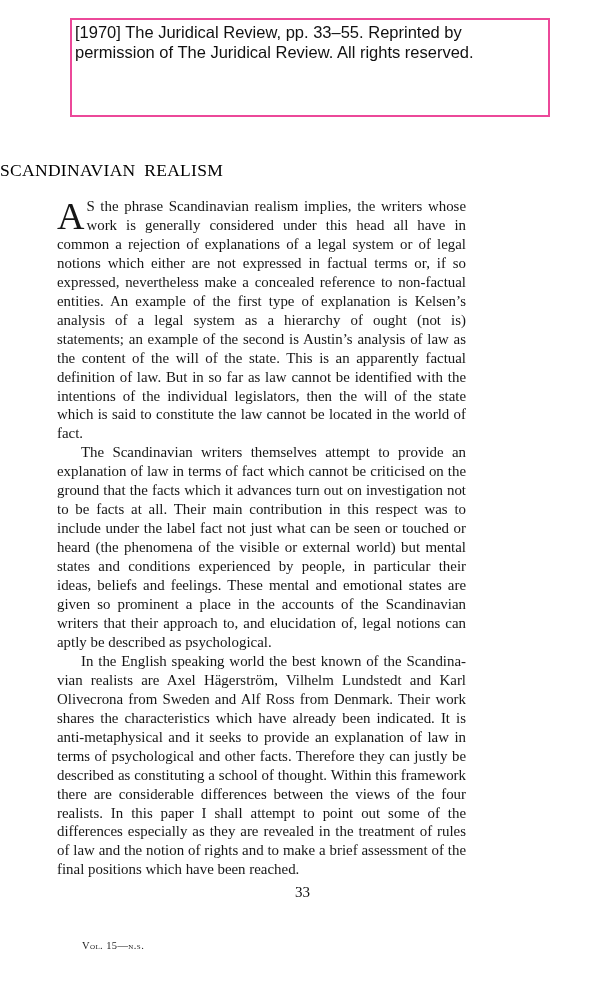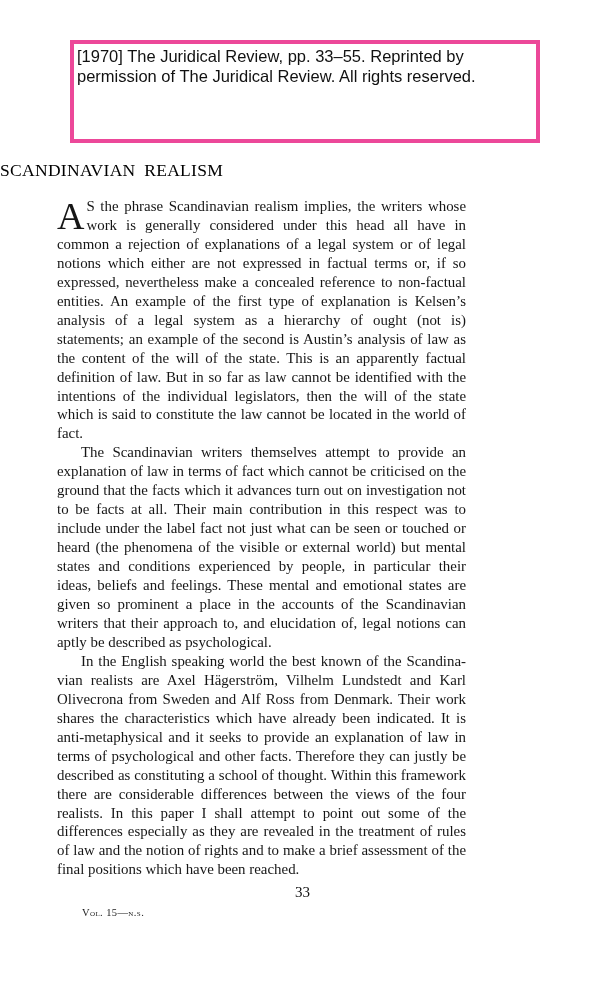--- a/index.html
+++ b/index.html
@@ -1,21 +1,21 @@
 <!DOCTYPE html>
 <html><head>
   <meta charset="utf-8">
   <style>
     html, body { margin: 0; padding: 0; background: #ffffff; }
     body { width: 605px; height: 1000px; position: relative; overflow: hidden; color: #1a1a1a; }
     .notice {
-      position: absolute; left: 70px; top: 40px; width: 455px; height: 95px;
-      border: 4px solid #ec4899; box-sizing: content-box;
+      position: absolute; left: 70px; top: 18px; width: 455px; height: 95px;
+      border: 2px solid #ec4899; box-sizing: content-box;
       font-family: "Liberation Sans", sans-serif; font-size: 16.5px; line-height: 20px;
-      color: #111; padding: 0 4px 0 3px;
+      color: #111; padding: 0 18px 0 3px;
     }
     .notice p { margin: 0; padding-top: 2px; }
     .title {
       position: absolute; left: 0; width: 605px; top: 160px; text-align: left;
       font-family: "Liberation Serif", serif; font-size: 17.5px; letter-spacing: 0.3px;
       color: #000000; word-spacing: 4px;
     }
     .body {
       position: absolute; left: 57px; top: 197px; width: 409px;
       font-family: "Liberation Serif", serif; font-size: 14.9px; line-height: 18.95px;
@@ -26,21 +26,21 @@
     .dropcap {
       float: left; font-size: 38px; line-height: 30px; margin: 4px 2px 0 0;
       font-family: "Liberation Serif", serif;
     }
     .small-caps-start { font-variant: small-caps; }
     .pageno {
       position: absolute; left: 0; width: 605px; top: 884px; text-align: center;
       font-family: "Liberation Serif", serif; font-size: 15px; color: #111;
     }
     .footer {
-      position: absolute; left: 82px; top: 907px;
+      position: absolute; left: 82px; top: 940px;
       font-family: "Liberation Serif", serif; font-size: 10.5px; font-variant: small-caps;
       letter-spacing: 0.4px; color: #222;
     }
   </style>
 </head>
 <body>
 
 <div class="notice">
   <p>[1970] The Juridical Review, pp. 33–55.  Reprinted by permission of The Juridical Review.  All rights reserved.</p>
 </div>

